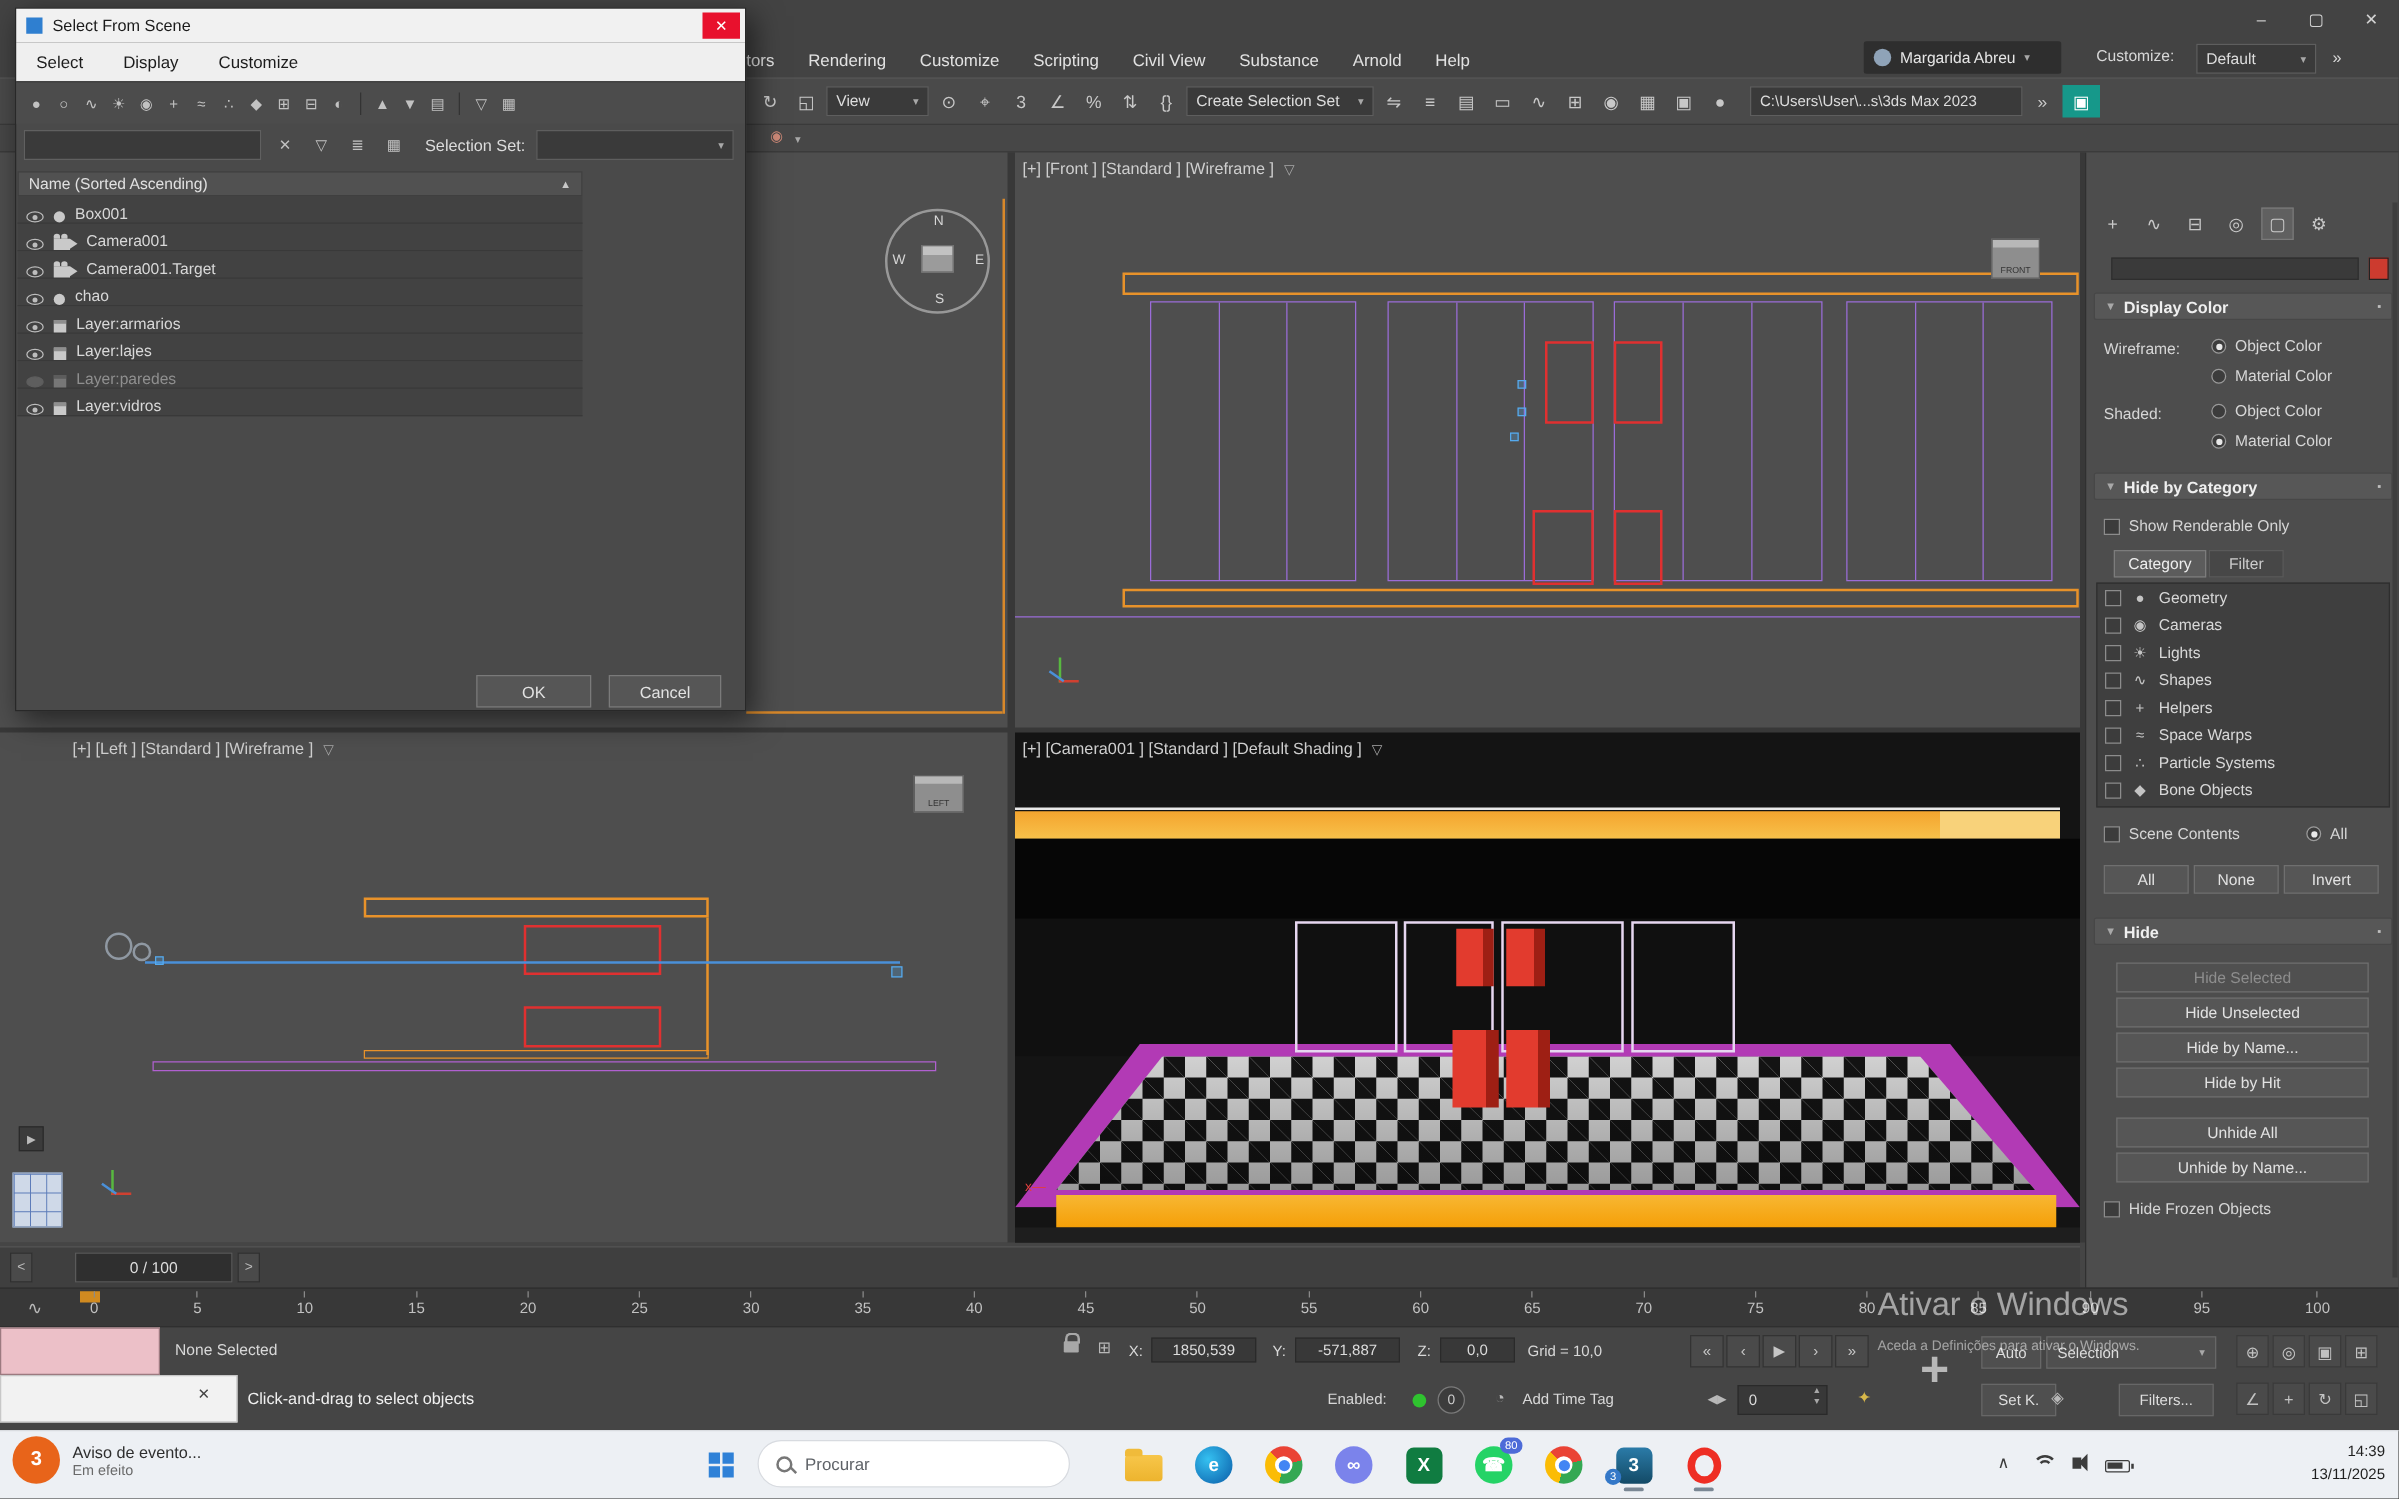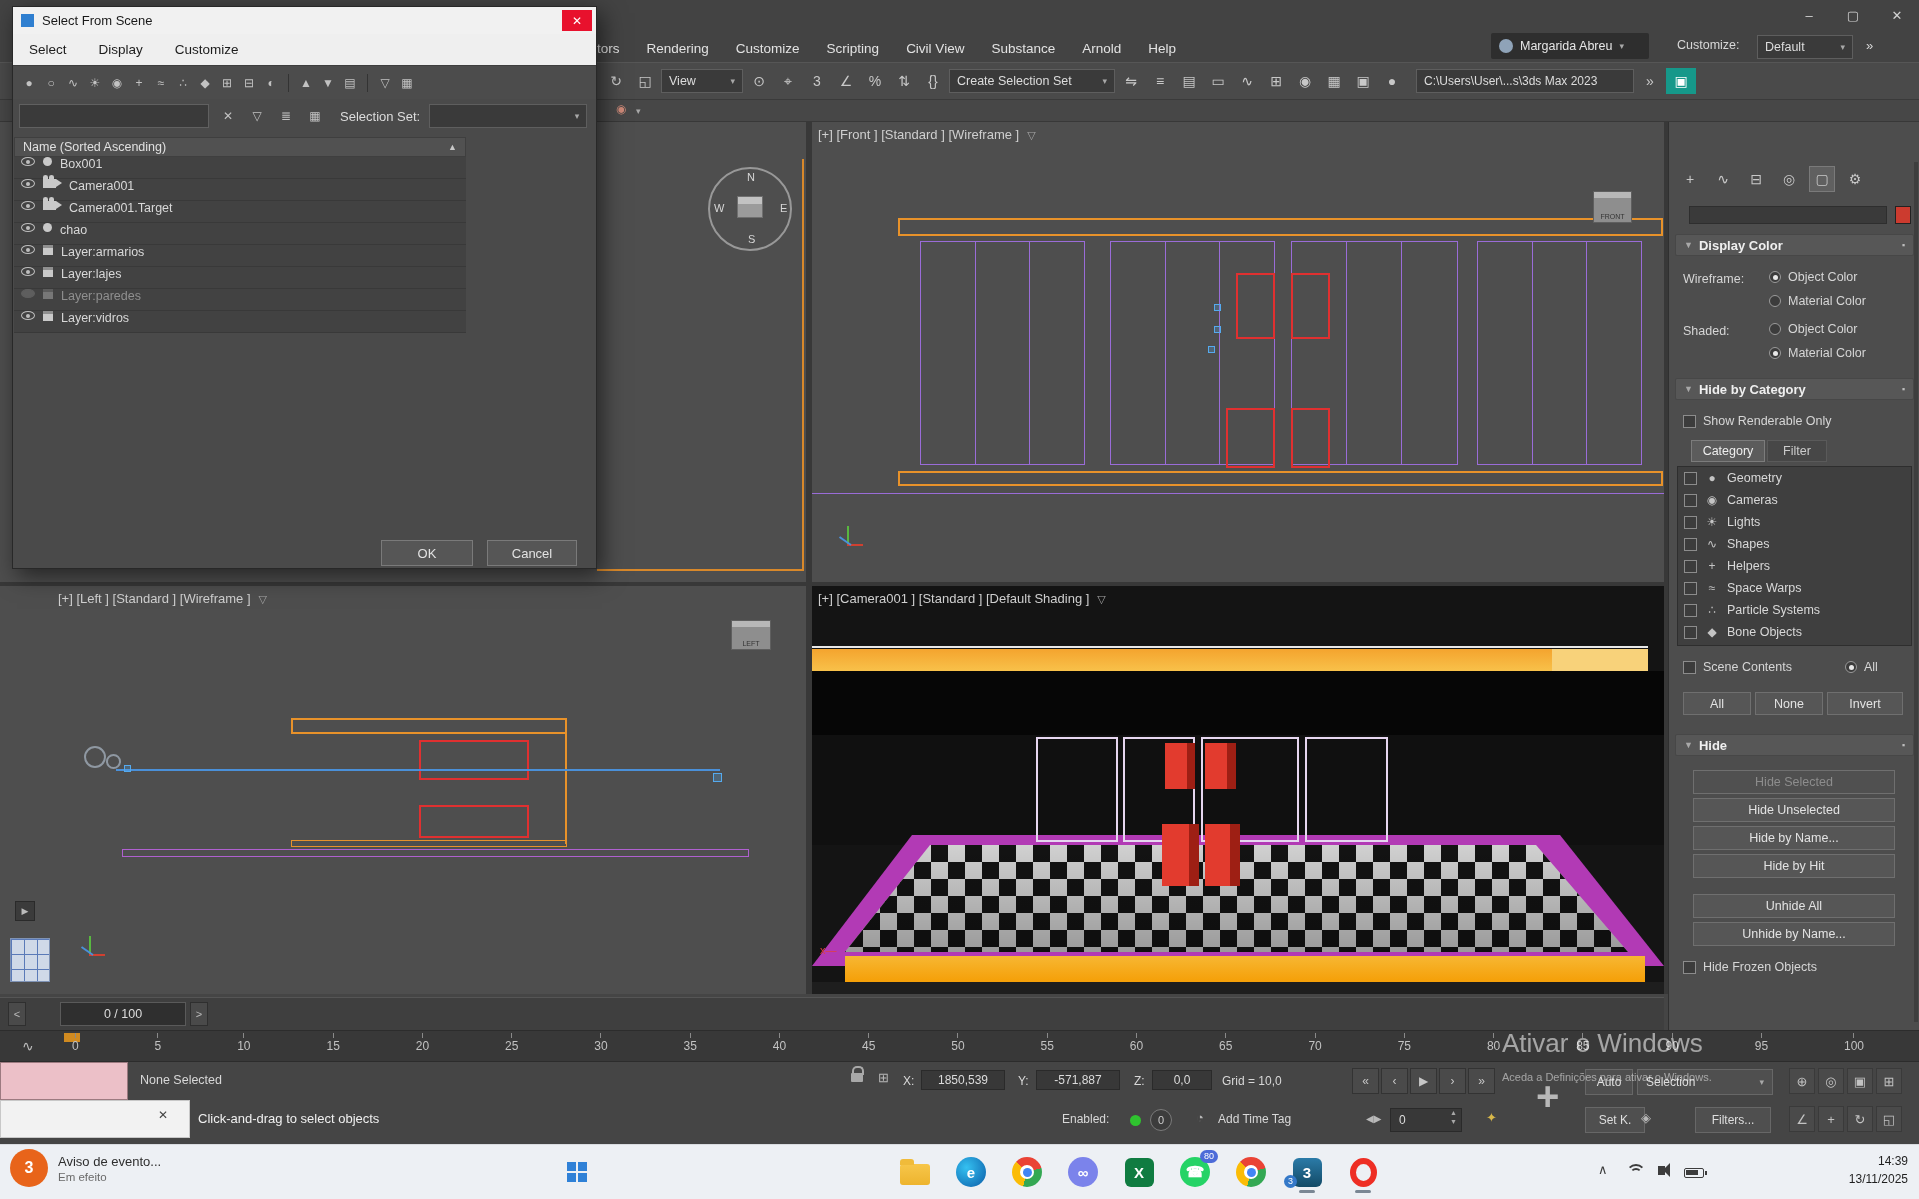--- a/index.html
+++ b/index.html
@@ -128,21 +128,21 @@
 #dlgclose{width:30px;height:21px;background:#e8112d;color:#fff;font-size:12px;display:flex;align-items:center;justify-content:center}
 #dlgmenu{height:31px;background:#efefef;display:flex;align-items:center;gap:32px;padding-left:16px}
 #dlgmenu span{color:#1c1c1c;font-size:13.5px}
 #dlgtools{height:34px;background:#4c4c4c;border-top:1px solid #3e3e3e;display:flex;align-items:center;padding:0 6px;gap:2px}
 .dti{width:20px;height:22px;display:flex;align-items:center;justify-content:center;color:#c2c2c2;font-size:12px}
 .dsep{width:1px;height:18px;background:#333;margin:0 5px}
 #dlgsearch{height:34px;display:flex;align-items:center;padding:0 6px;gap:9px}
 #dsin{width:190px;height:24px;background:#3a3a3a;border:1px solid #606060;color:#ddd;font-size:12.5px;padding:0 6px;outline:none;font-family:"Liberation Sans",sans-serif}
 #dlghead{position:absolute;left:1px;top:130px;width:452px;height:20px;background:#515151;border:1px solid #3f3f3f;color:#e0e0e0;font-size:12.5px;display:flex;align-items:center;padding:0 8px}
 #dlglist{position:absolute;left:1px;top:150px;width:452px}
-.drow{height:22px;display:flex;align-items:flex-start;gap:8px;padding:0 7px;background:#424242;border-bottom:1px solid #393939;color:#d8d8d8;font-size:12.5px}
+.drow{height:22px;display:flex;align-items:flex-end;gap:8px;padding:0 7px;background:#424242;border-bottom:1px solid #393939;color:#d8d8d8;font-size:12.5px}
 .drow.dim{color:#8f8f8f}
 .eye{width:14px;height:9px;border:1px solid #bdbdbd;border-radius:50%;position:relative;flex:none}
 .eye::after{content:"";position:absolute;width:4px;height:4px;background:#bdbdbd;border-radius:50%;left:4px;top:1.5px}
 .eye.off{border-color:#5e5e5e;background:#5e5e5e}
 .eye.off::after{display:none}
 .tgeom{width:9px;height:9px;border-radius:50%;background:#c9c9c9;flex:none}
 .tcam{width:13px;height:9px;background:#c9c9c9;position:relative;flex:none;margin-right:5px}
 .tcam::after{content:"";position:absolute;right:-6px;top:0;border-top:4.5px solid transparent;border-bottom:4.5px solid transparent;border-left:6px solid #c9c9c9}
 .tcam::before{content:"";position:absolute;top:-4px;left:0;width:5px;height:4px;background:#c9c9c9;border-radius:50% 50% 0 0;box-shadow:6px 0 #c9c9c9}
 .tlayer{width:10px;height:10px;background:#c9c9c9;flex:none;box-shadow:inset 0 3px 0 #8f8f8f}
@@ -194,21 +194,21 @@
       <span>View</span>
         <span class="car">▾</span>
     </div>
     <span class="tbi">⊙</span>
     <span class="tbi">⌖</span>
     <span class="tbi">3</span>
     <span class="tbi">∠</span>
     <span class="tbi">%</span>
     <span class="tbi">⇅</span>
     <span class="tbi">{}</span>
-    <div class="combo" style="width:166px">
+    <div class="combo" style="width:150px">
       <span>Create Selection Set</span>
         <span class="car">▾</span>
     </div>
     <span class="tbi">⇋</span>
     <span class="tbi">≡</span>
     <span class="tbi">▤</span>
     <span class="tbi">▭</span>
     <span class="tbi">∿</span>
     <span class="tbi">⊞</span>
     <span class="tbi">◉</span>
@@ -686,20 +686,24 @@
     </div>
   </div>
   <div class="tico" style="left:556px">
     <span class="winlogo">
         <span></span>
         <span></span>
         <span></span>
         <span></span>
       </span>
   </div>
+  <div style="position:absolute;left:606px;top:1152px;width:250px;height:38px;border-radius:19px;background:#fff;border:1px solid #d8dbe0;display:flex;align-items:center;gap:10px;padding-left:14px;z-index:2">
+    <span class="mag"></span>
+    <span style="color:#5f6368;font-size:13.5px">Procurar</span>
+  </div>
   <div class="tico" style="left:894px">
       <span class="folder"></span>
     </div>
   <div class="tico" style="left:950px">
       <span class="circo" style="background:radial-gradient(circle at 35% 35%,#35c1f1,#0a5ca8)">e</span>
     </div>
   <div class="tico" style="left:1006px">
       <span class="chromeo">
         <b>
           <i></i>

